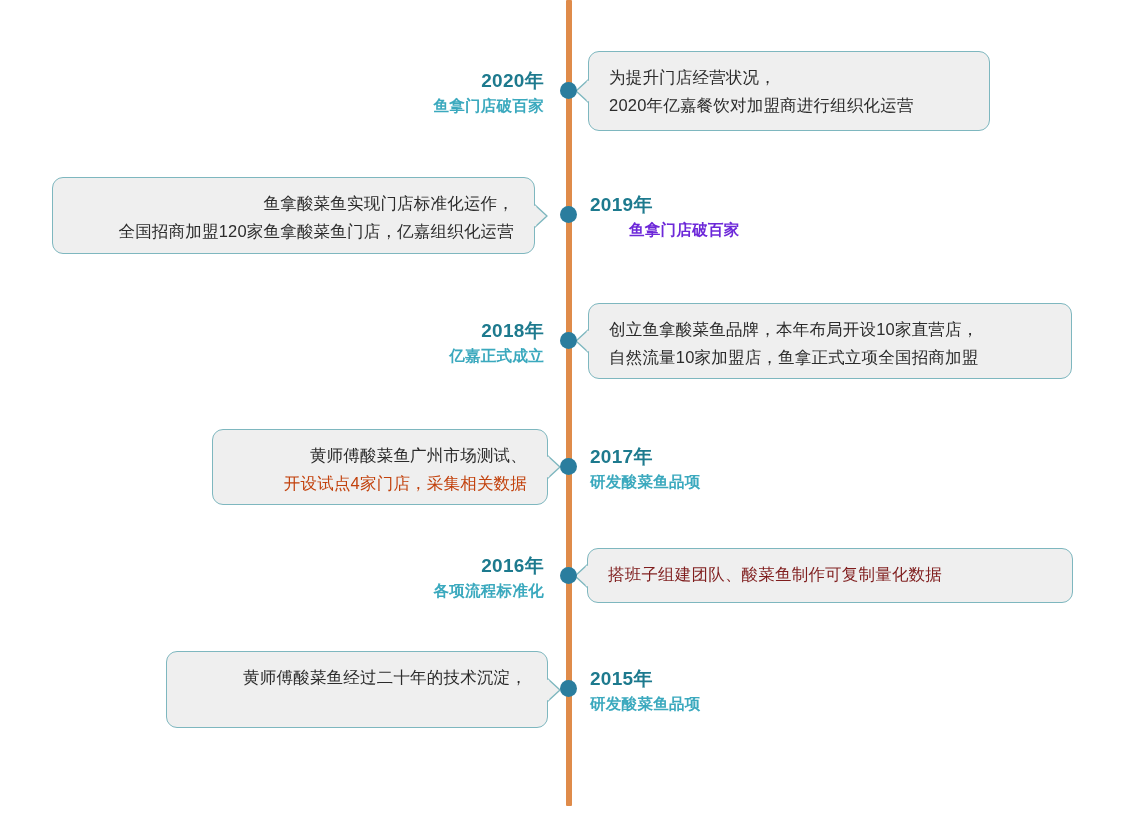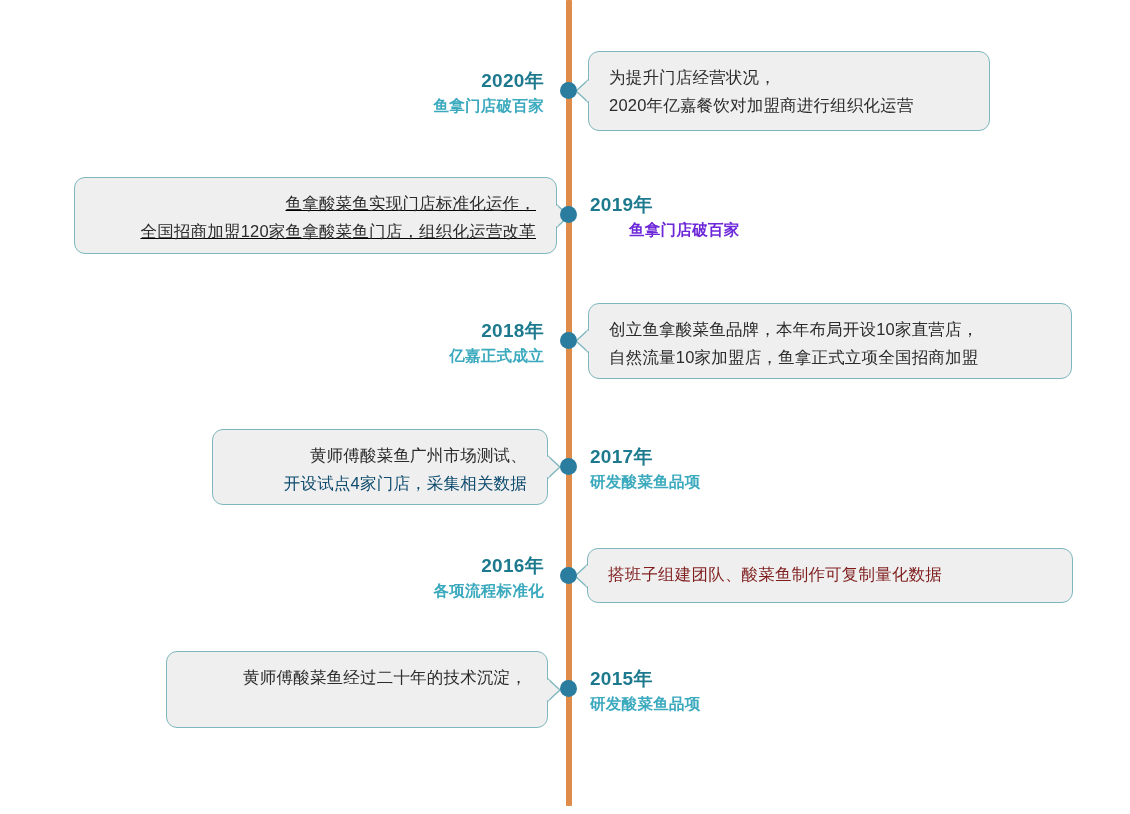--- a/index.html
+++ b/index.html
@@ -119,29 +119,29 @@
           <div class="line" style="color: rgb(43, 43, 43);">为提升门店经营状况，</div>
           <div class="line" style="color: rgb(43, 43, 43);">2020年亿嘉餐饮对加盟商进行组织化运营</div>
         </div>
       </div>
       <div class="row" style="top: 0px;">
         <div class="dot" style="top: 206px; background: rgb(42, 125, 158);"></div>
         <div class="label right" style="top: 192px; left: 590px;">
           <div class="year" style="color: rgb(29, 122, 142);">2019年</div>
           <div class="sub" style="color: #6d28d9; margin-left: 39px;">鱼拿门店破百家</div>
         </div>
-        <div class="bubble left-of-axis" style="left: 74px; width: 483px; top: 177px; height: 77px; background: rgb(239, 239, 239); border-color: rgb(126, 183, 191); text-decoration: underline;">
+        <div class="bubble left-of-axis" style="left: 52px; width: 483px; top: 177px; height: 77px; background: rgb(239, 239, 239); border-color: rgb(126, 183, 191);">
           <div class="tail">
             <svg width="15" height="24" viewBox="0 0 15 24">
               <path d="M1 1 L13 12 L1 23" fill="#EFEFEF" stroke="#7EB7BF" stroke-width="1.4" stroke-linejoin="round" stroke-linecap="round"></path>
               <path d="M1 1.7 L1 22.3" stroke="#EFEFEF" stroke-width="2.4"></path>
             </svg>
           </div>
           <div class="line" style="color: rgb(43, 43, 43);">鱼拿酸菜鱼实现门店标准化运作，</div>
-          <div class="line" style="color: rgb(43, 43, 43);">全国招商加盟120家鱼拿酸菜鱼门店，组织化运营改革</div>
+          <div class="line" style="color: rgb(43, 43, 43);">全国招商加盟120家鱼拿酸菜鱼门店，亿嘉组织化运营</div>
         </div>
       </div>
       <div class="row" style="top: 0px;">
         <div class="dot" style="top: 332px; background: rgb(42, 125, 158);"></div>
         <div class="label left" style="top: 318px; left: 0px; width: 544px;">
           <div class="year" style="color: rgb(29, 122, 142);">2018年</div>
           <div class="sub" style="color: rgb(59, 169, 190);">亿嘉正式成立</div>
         </div>
         <div class="bubble right-of-axis" style="left: 588px; width: 484px; top: 303px; height: 76px; background: rgb(239, 239, 239); border-color: rgb(126, 183, 191);">
           <div class="tail">
@@ -161,21 +161,21 @@
           <div class="sub" style="color: rgb(59, 169, 190);">研发酸菜鱼品项</div>
         </div>
         <div class="bubble left-of-axis" style="left: 212px; width: 336px; top: 429px; height: 76px; background: rgb(239, 239, 239); border-color: rgb(126, 183, 191);">
           <div class="tail">
             <svg width="15" height="24" viewBox="0 0 15 24">
               <path d="M1 1 L13 12 L1 23" fill="#EFEFEF" stroke="#7EB7BF" stroke-width="1.4" stroke-linejoin="round" stroke-linecap="round"></path>
               <path d="M1 1.7 L1 22.3" stroke="#EFEFEF" stroke-width="2.4"></path>
             </svg>
           </div>
           <div class="line" style="color: rgb(43, 43, 43);">黄师傅酸菜鱼广州市场测试、</div>
-          <div class="line" style="color: #0c4a6e;">开设试点4家门店，采集相关数据</div>
+          <div class="line" style="color: #c2410c;">开设试点4家门店，采集相关数据</div>
         </div>
       </div>
       <div class="row" style="top: 0px;">
         <div class="dot" style="top: 567px; background: rgb(42, 125, 158);"></div>
         <div class="label left" style="top: 553px; left: 0px; width: 544px;">
           <div class="year" style="color: rgb(29, 122, 142);">2016年</div>
           <div class="sub" style="color: rgb(59, 169, 190);">各项流程标准化</div>
         </div>
         <div class="bubble right-of-axis" style="left: 587px; width: 486px; top: 548px; height: 55px; background: rgb(239, 239, 239); border-color: rgb(126, 183, 191);">
           <div class="tail">

